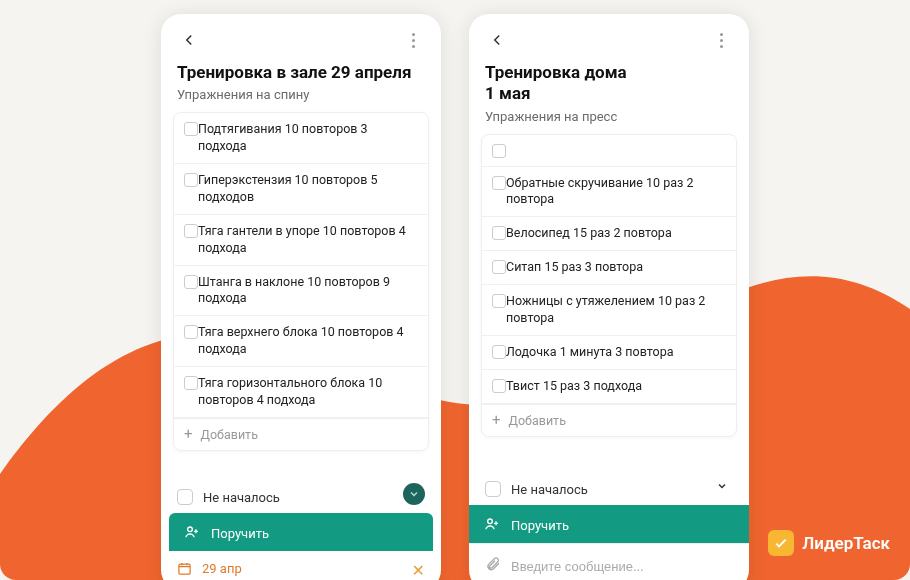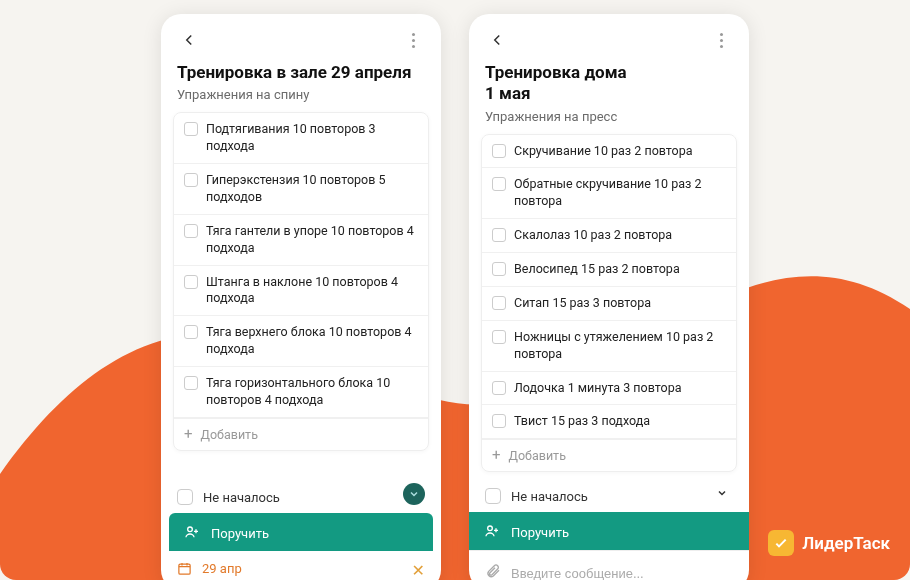--- a/index.html
+++ b/index.html
@@ -64,21 +64,20 @@
   }
   .card {
     margin: 0 12px;
     border: 1px solid #eee;
     border-radius: 8px;
     box-shadow: 0 1px 4px rgba(0,0,0,0.04);
   }
   .task-row {
     display: flex;
     align-items: flex-start;
-    gap: 8px;
     padding: 8px 10px;
     border-bottom: 1px solid #f0f0f0;
     font-size: 12.5px;
     color: #222;
     line-height: 1.35;
   }
   .task-row:last-of-type { border-bottom: none; }
   .checkbox {
     width: 14px; height: 14px;
     border: 1.5px solid #ccc;
@@ -198,21 +197,21 @@
       <div class="task-row">
           <span class="checkbox"></span>
           <span>Гиперэкстензия 10 повторов 5 подходов</span>
         </div>
       <div class="task-row">
           <span class="checkbox"></span>
           <span>Тяга гантели в упоре 10 повторов 4 подхода</span>
         </div>
       <div class="task-row">
           <span class="checkbox"></span>
-          <span>Штанга в наклоне 10 повторов 4 подхода</span>
+          <span>Штанга в наклоне 10 повторов 9 подхода</span>
         </div>
       <div class="task-row">
           <span class="checkbox"></span>
           <span>Тяга верхнего блока 10 повторов 4 подхода</span>
         </div>
       <div class="task-row">
           <span class="checkbox"></span>
           <span>Тяга горизонтального блока 10 повторов 4 подхода</span>
         </div>
       <div class="add-row">
@@ -271,29 +270,24 @@
           </div>
       </div>
     </div>
     <div class="title" style="white-space:pre-line"><span>Тренировка дома
 1 мая</span></div>
     <div class="subtitle">Упражнения на пресс</div>
 
     <div class="card">
       <div class="task-row">
           <span class="checkbox"></span>
-          <span>Скручивание 10 раз 2 повтора</span>
         </div>
       <div class="task-row">
           <span class="checkbox"></span>
           <span>Обратные скручивание 10 раз 2 повтора</span>
-        </div>
-      <div class="task-row">
-          <span class="checkbox"></span>
-          <span>Скалолаз 10 раз 2 повтора</span>
         </div>
       <div class="task-row">
           <span class="checkbox"></span>
           <span>Велосипед 15 раз 2 повтора</span>
         </div>
       <div class="task-row">
           <span class="checkbox"></span>
           <span>Ситап 15 раз 3 повтора</span>
         </div>
       <div class="task-row">

